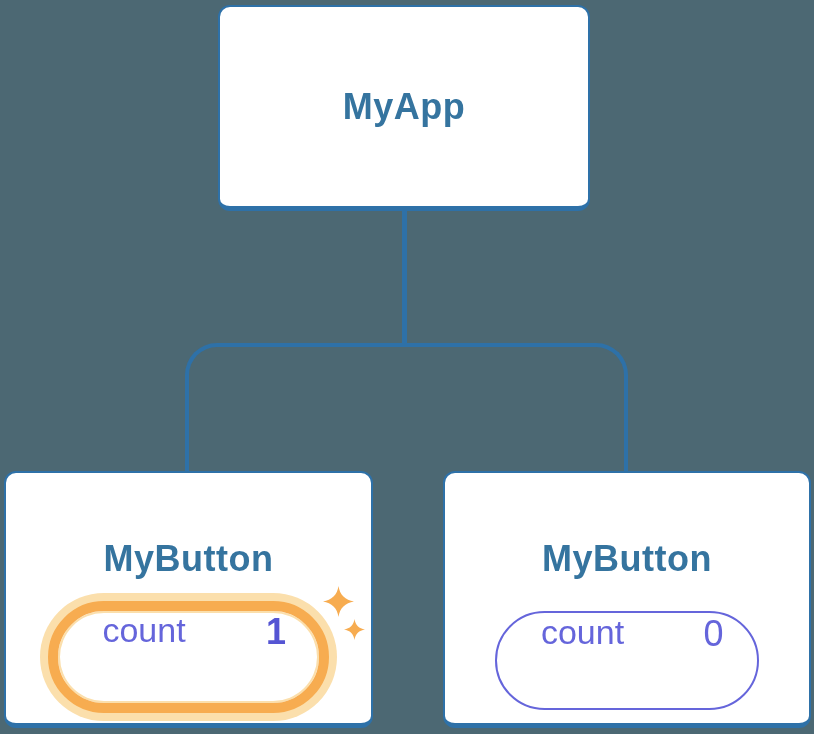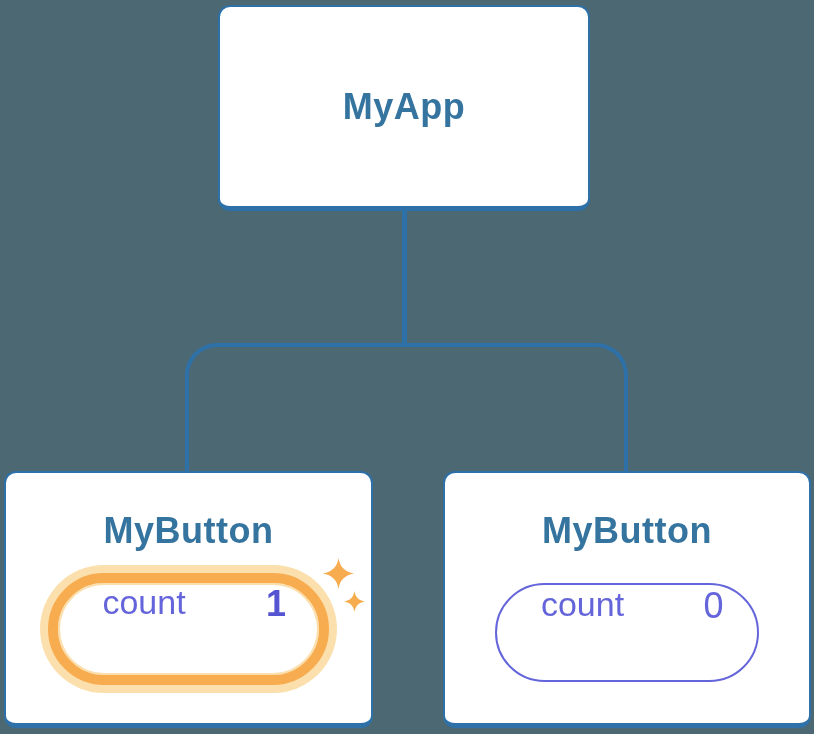--- a/index.html
+++ b/index.html
@@ -16,21 +16,21 @@
     display:flex;flex-direction:column;align-items:center;
     box-sizing:border-box;
   }
   .card-root{left:218px;top:5px;width:372px;height:206px;justify-content:center;}
   .card-left{left:4px;top:471px;width:369px;height:257px;}
   .card-right{left:443px;top:471px;width:368px;height:257px;}
   .card-title{
     font-size:36px;font-weight:bold;letter-spacing:.5px;
     color:var(--title-text,#35749F);line-height:44px;
   }
-  .card-child .card-title{margin-top:36px;}
+  .card-child .card-title{margin-top:64px;}
   
   .vline{
     position:absolute;left:402px;top:209px;width:5px;height:136px;
     background:var(--connector-blue,#2E71A8);
   }
   .branch{
     position:absolute;left:185px;top:343px;width:443px;height:129px;
     border:4px solid var(--connector-blue,#2E71A8);border-bottom:none;
     border-radius:32px 32px 0 0;box-sizing:border-box;
   }

